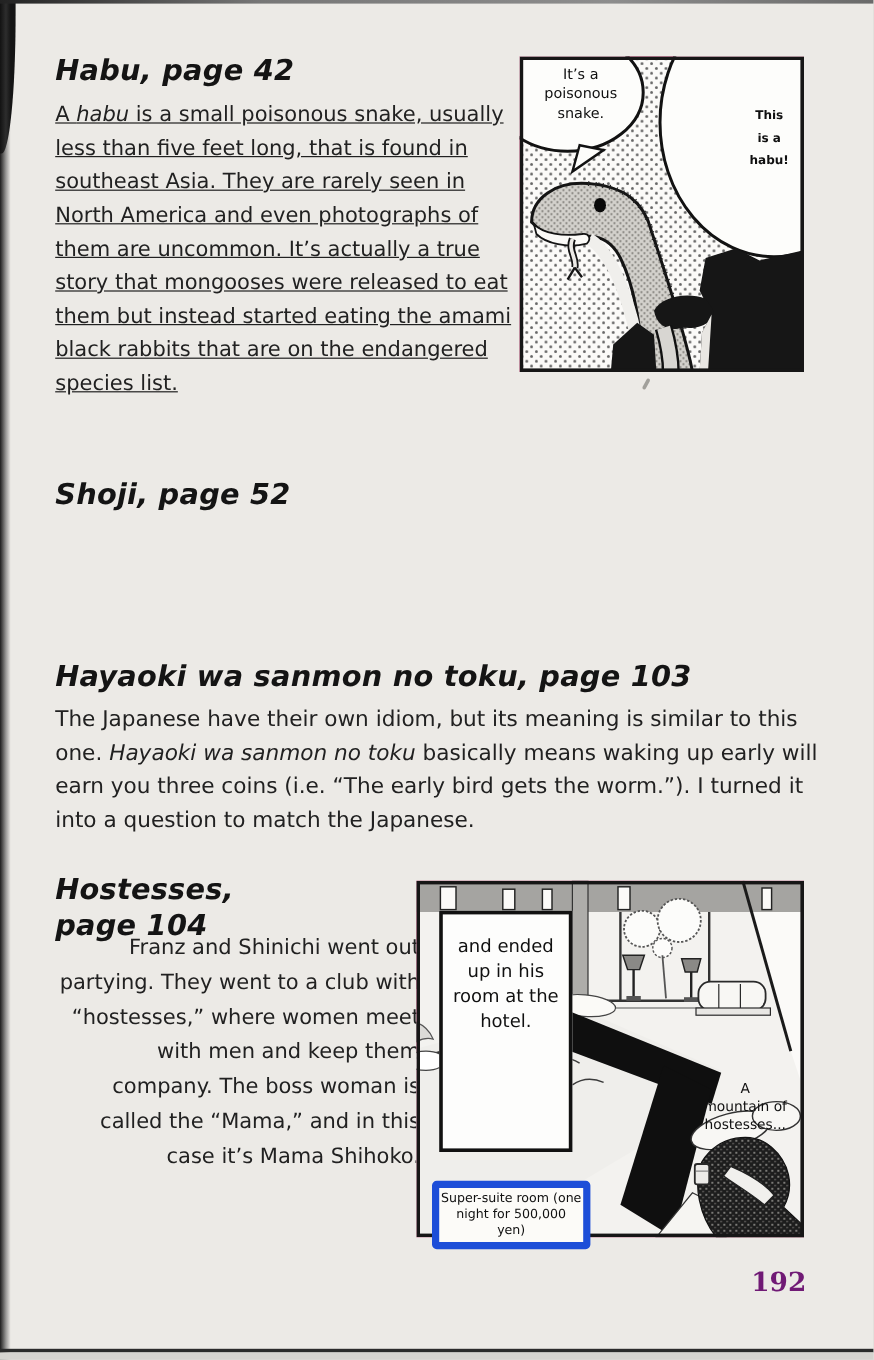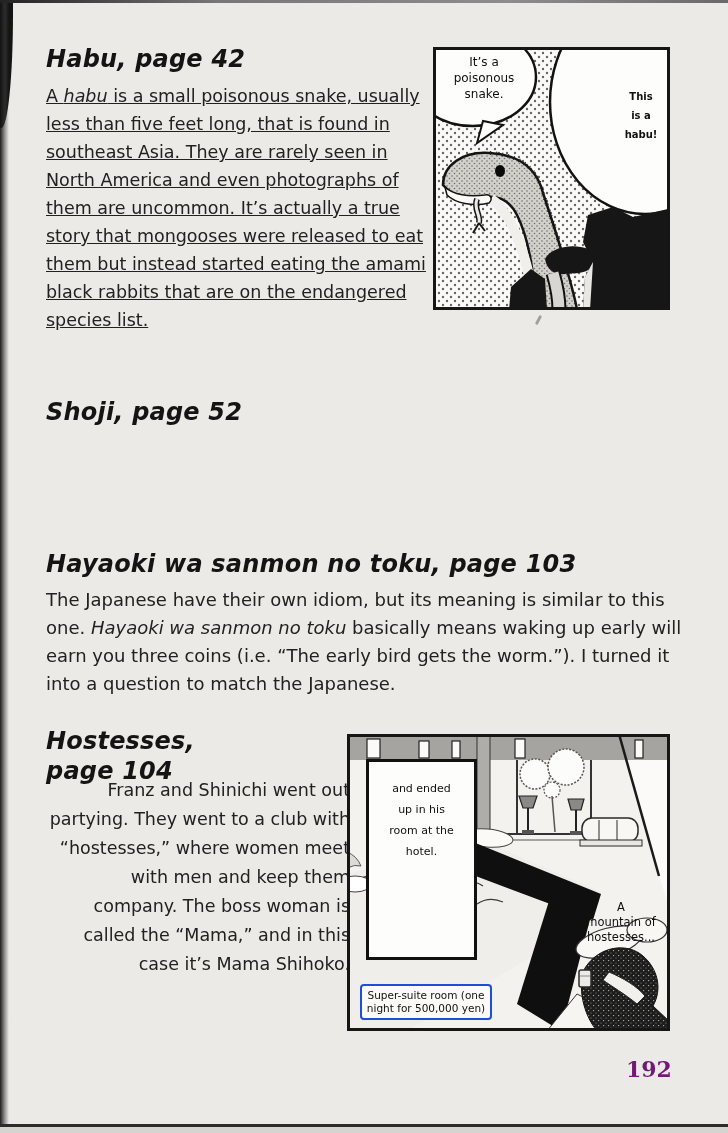--- a/index.html
+++ b/index.html
@@ -36,24 +36,24 @@
   #habu-panel{left:433px;top:47px;width:237px;height:263px;}
   #hotel-panel{left:347px;top:734px;width:323px;height:297px;}
   .panel svg{position:absolute;left:0;top:0;}
 
   .comic-text{position:absolute;white-space:pre-line;text-align:center;color:#101010;
     font-family:"DejaVu Sans",sans-serif;}
   #bubble-left-text{left:2px;top:7px;width:98px;font-size:12px;line-height:16px;}
   #bubble-right-text{left:152px;top:40px;width:112px;font-size:10px;line-height:19px;font-weight:bold;}
   #narration-box{position:absolute;left:19px;top:25px;width:111px;height:201px;
     background:#fdfdfc;border:3px solid #111;box-sizing:border-box;}
-  #narration-text{left:0;top:16px;width:105px;font-size:11px;line-height:21px;}
+  #narration-text{left:0;top:16px;width:105px;font-size:15px;line-height:21px;}
   #side-note-text{left:230px;top:166px;width:88px;font-size:11.5px;line-height:15px;}
   #caption-box{position:absolute;left:13px;top:250px;width:132px;background:#fcfbf8;
-    border:2px solid #1d4ed8;border-radius:4px;box-sizing:border-box;padding:3px 1px;}
+    border:6px solid #1d4ed8;border-radius:4px;box-sizing:border-box;padding:3px 1px;}
   #caption-text{position:static;font-size:10.5px;line-height:13px;}
 
   .page-number{position:absolute;left:626px;top:1056px;font:bold 22px/26px "DejaVu Serif",serif;
     color:#701a75;}
 </style>
 </head>
 <body>
 
 <div class="page">
 

